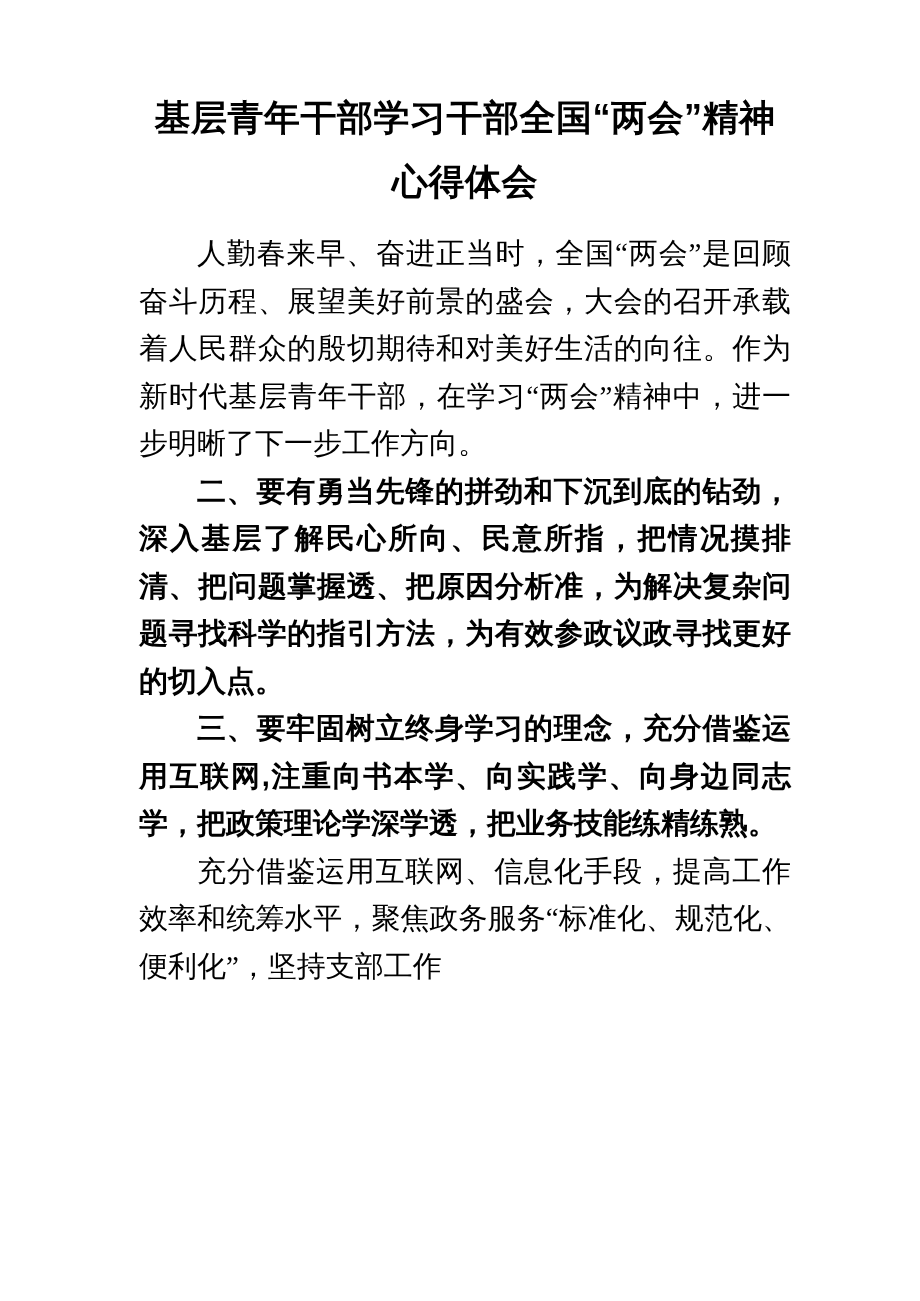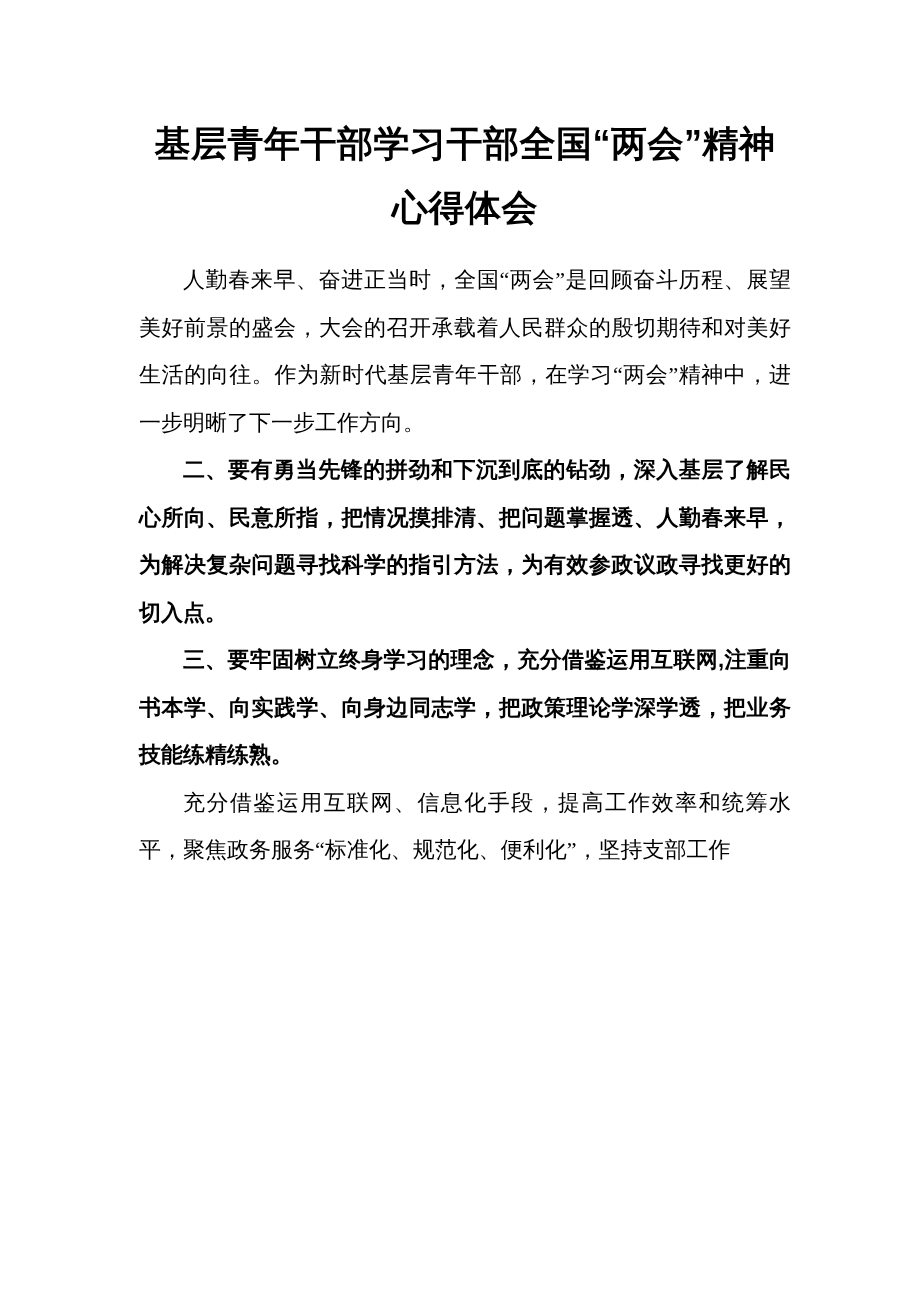--- a/index.html
+++ b/index.html
@@ -11,37 +11,37 @@
     width: 920px;
     height: 1301px;
     overflow: hidden;
     position: relative;
   }
   .page {
     box-sizing: border-box;
     width: 920px;
     height: 1301px;
     background: #ffffff;
-    padding: 112px 129px 0 139px;
+    padding: 86px 129px 0 139px;
   }
   .doc-title {
     margin: 0 0 16px 0;
     padding: 0 6px;
     font-family: "Liberation Sans", sans-serif;
     font-weight: bold;
     font-size: 36px;
     line-height: 64px;
     text-align: center;
     color: #000000;
     letter-spacing: 0.5px;
   }
   .doc-body p {
     margin: 0;
     text-indent: 2em;
-    font-size: 22px;
+    font-size: 29px;
     line-height: 47.5px;
     text-align: justify;
     color: #000000;
     word-break: break-all;
   }
   .doc-body p.regular {
     font-family: "Liberation Serif", serif;
     font-weight: normal;
   }
   .doc-body p.bold {
@@ -50,17 +50,17 @@
   }
 </style>
 </head>
 <body>
 
 <div class="page">
   <h1 class="doc-title">基层青年干部学习干部全国“两会”精神心得体会</h1>
 
   <div class="doc-body">
     <p class="regular">人勤春来早、奋进正当时，全国“两会”是回顾奋斗历程、展望美好前景的盛会，大会的召开承载着人民群众的殷切期待和对美好生活的向往。作为新时代基层青年干部，在学习“两会”精神中，进一步明晰了下一步工作方向。</p>
-    <p class="bold">二、要有勇当先锋的拼劲和下沉到底的钻劲，深入基层了解民心所向、民意所指，把情况摸排清、把问题掌握透、人勤春来早，为解决复杂问题寻找科学的指引方法，为有效参政议政寻找更好的切入点。</p>
+    <p class="bold">二、要有勇当先锋的拼劲和下沉到底的钻劲，深入基层了解民心所向、民意所指，把情况摸排清、把问题掌握透、把原因分析准，为解决复杂问题寻找科学的指引方法，为有效参政议政寻找更好的切入点。</p>
     <p class="bold">三、要牢固树立终身学习的理念，充分借鉴运用互联网,注重向书本学、向实践学、向身边同志学，把政策理论学深学透，把业务技能练精练熟。</p>
     <p class="regular">充分借鉴运用互联网、信息化手段，提高工作效率和统筹水平，聚焦政务服务“标准化、规范化、便利化”，坚持支部工作</p>
   </div>
 </div>
 
 </body></html>

